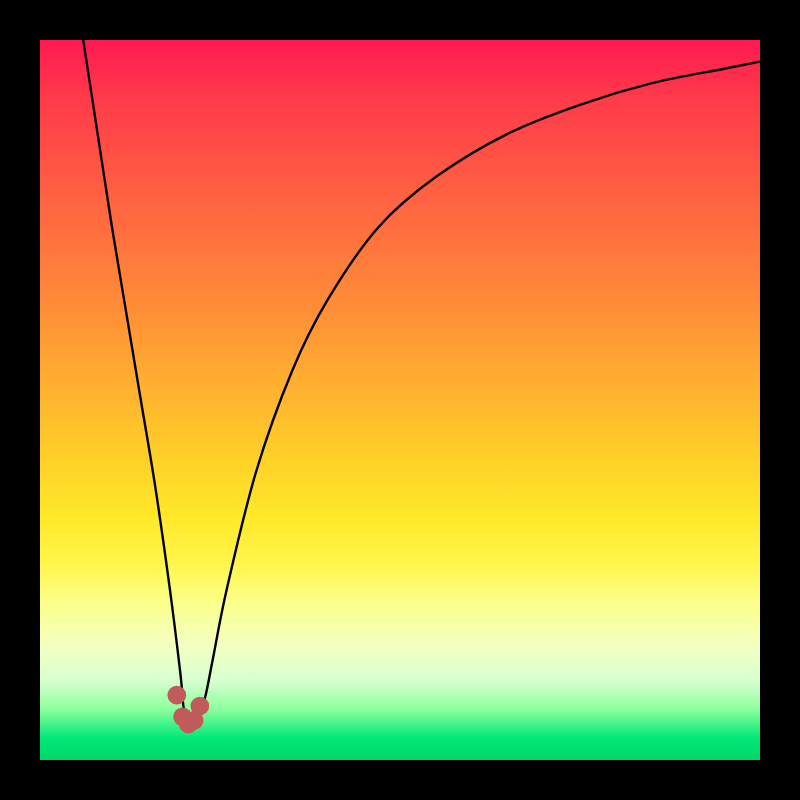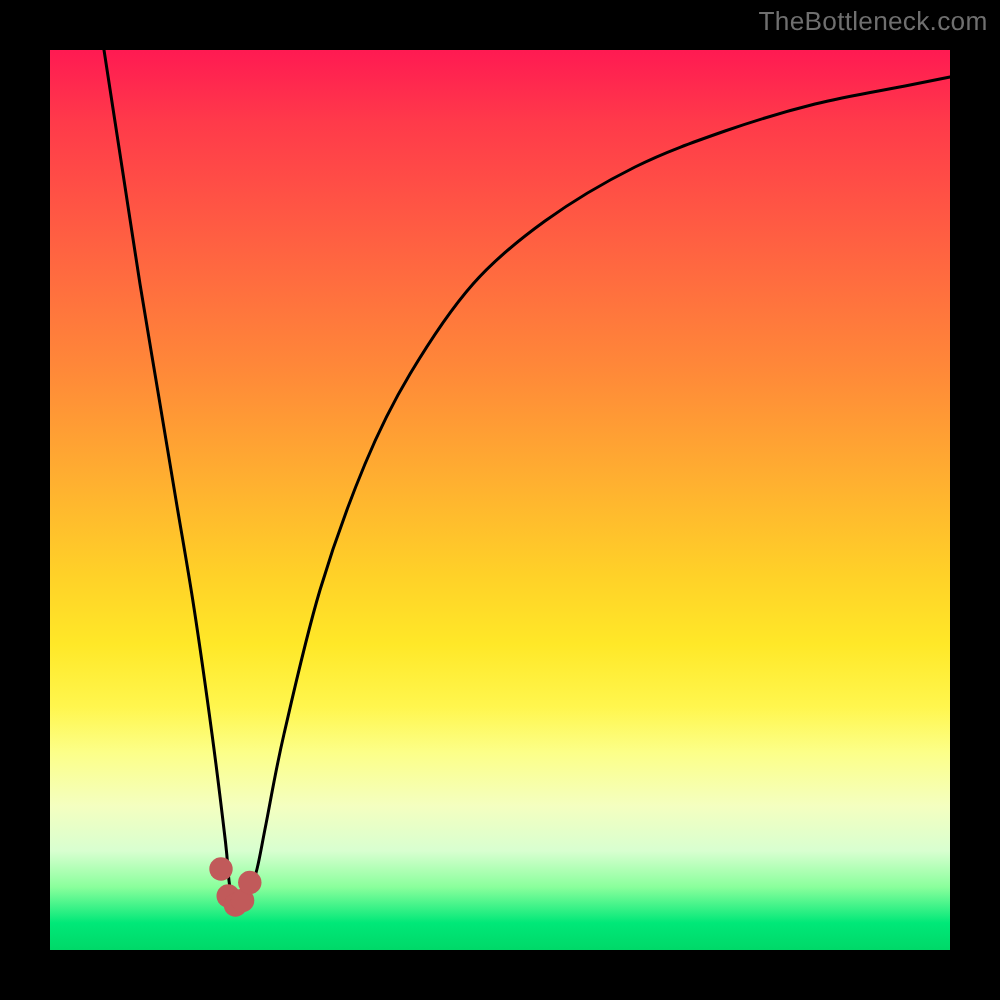--- a/index.html
+++ b/index.html
@@ -60,21 +60,20 @@
     top: 0;
     width: 720px;
     height: 720px;
     overflow: visible;
   }
 </style>
 </head>
 <body>
 
 <div class="frame">
-  <div class="watermark">TheBottleneck.com</div>
 
   <div class="plot">
     <svg class="curve" viewBox="0 0 720 720" preserveAspectRatio="none">
       <path fill="none" stroke="#000" stroke-width="2.4" stroke-linecap="round" stroke-linejoin="round" d="M 43.20 0.00 C 45.60 15.60, 52.80 62.40, 57.60 93.60 C 62.40 124.80, 67.20 157.20, 72.00 187.20 C 76.80 217.20, 81.60 244.80, 86.40 273.60 C 91.20 302.40, 96.00 331.20, 100.80 360.00 C 105.60 388.80, 110.40 415.20, 115.20 446.40 C 120.00 477.60, 125.40 516.00, 129.60 547.20 C 133.80 578.40, 138.00 613.20, 140.40 633.60 C 142.80 654.00, 142.20 661.20, 144.00 669.60 C 145.80 678.00, 148.80 682.80, 151.20 684.00 C 153.60 685.20, 156.00 681.60, 158.40 676.80 C 160.80 672.00, 163.20 664.80, 165.60 655.20 C 168.00 645.60, 169.20 637.20, 172.80 619.20 C 176.40 601.20, 180.00 578.40, 187.20 547.20 C 194.40 516.00, 205.20 468.00, 216.00 432.00 C 226.80 396.00, 240.00 360.00, 252.00 331.20 C 264.00 302.40, 273.60 283.20, 288.00 259.20 C 302.40 235.20, 320.40 207.60, 338.40 187.20 C 356.40 166.80, 374.40 152.40, 396.00 136.80 C 417.60 121.20, 444.00 105.60, 468.00 93.60 C 492.00 81.60, 516.00 73.20, 540.00 64.80 C 564.00 56.40, 588.00 49.20, 612.00 43.20 C 636.00 37.20, 666.00 32.40, 684.00 28.80 C 702.00 25.20, 714.00 22.80, 720.00 21.60" id="curvePath"></path>
       <g id="markers">
           <circle cx="136.80" cy="655.20" r="9.36" fill="#c15a5a"></circle>
           <circle cx="142.56" cy="676.80" r="9.36" fill="#c15a5a"></circle>
           <circle cx="148.32" cy="684.00" r="9.36" fill="#c15a5a"></circle>
           <circle cx="154.08" cy="680.40" r="9.36" fill="#c15a5a"></circle>
           <circle cx="159.84" cy="666.00" r="9.36" fill="#c15a5a"></circle>

